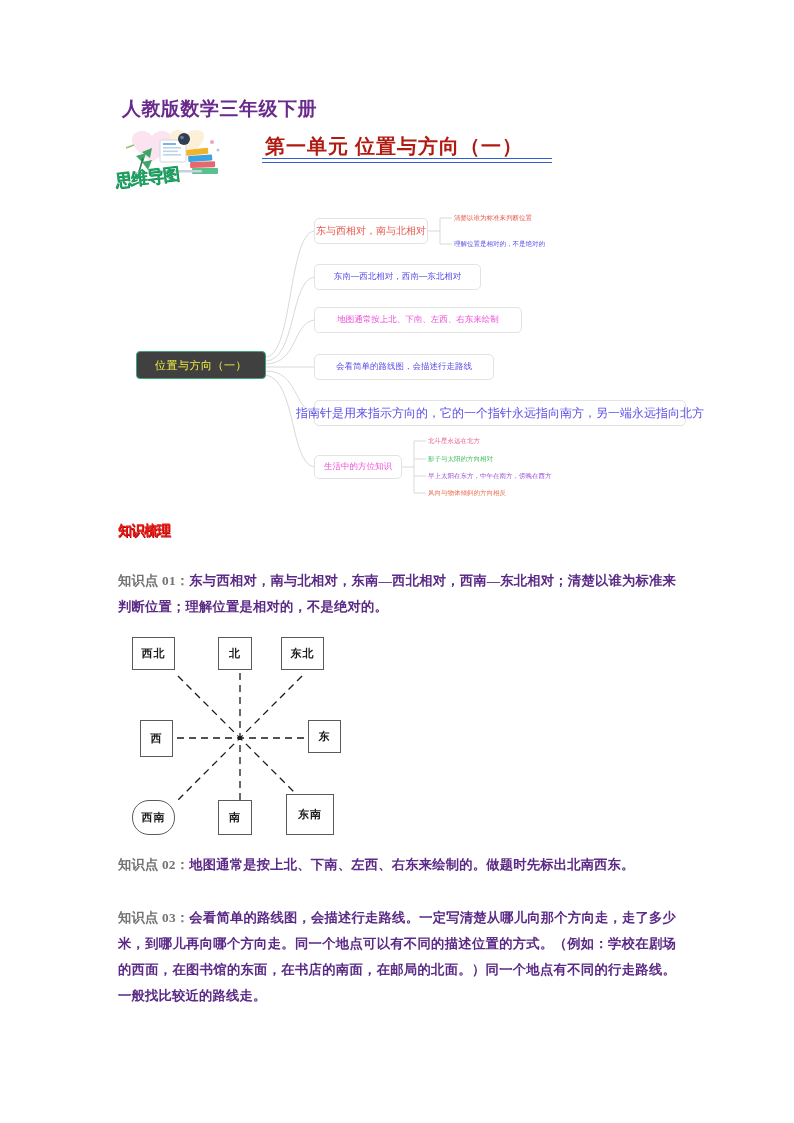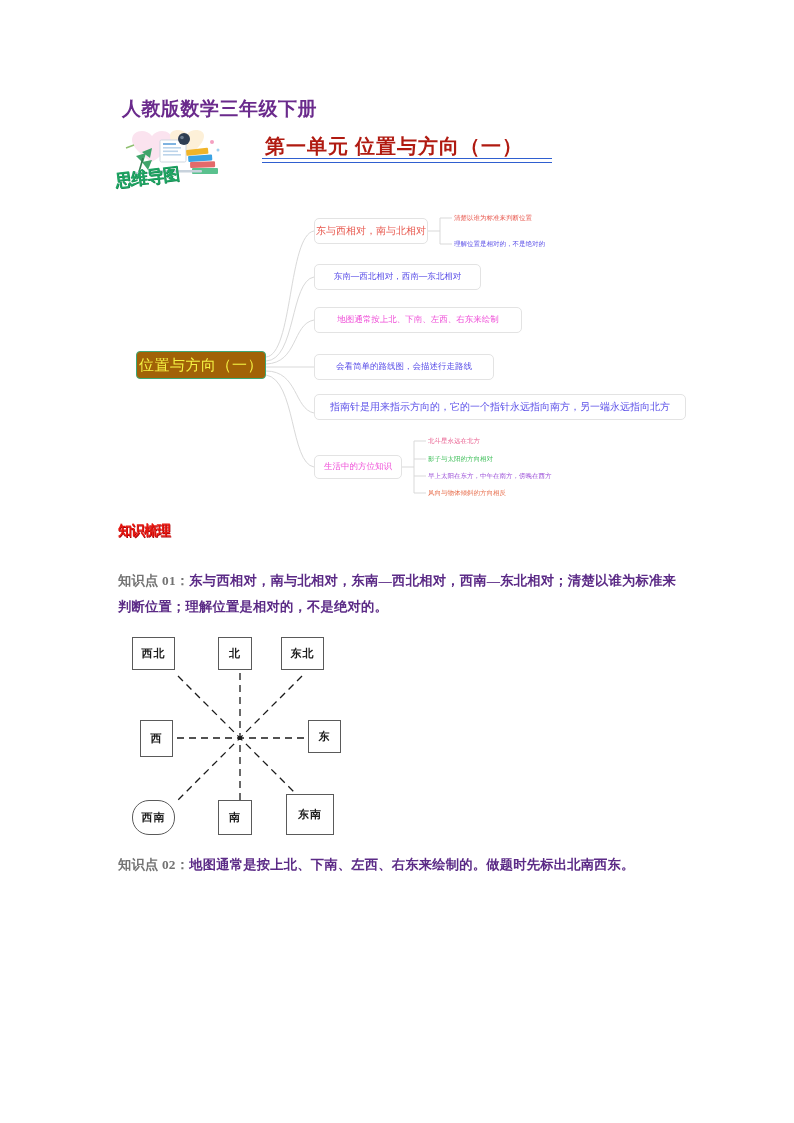--- a/index.html
+++ b/index.html
@@ -93,25 +93,25 @@
     background: #ffffff;
     box-sizing: border-box;
     display: flex;
     align-items: center;
     justify-content: center;
     font-family: "Liberation Sans", sans-serif;
     white-space: nowrap;
   }
 
   .node-root {
-    background: #a16207;
+    background: #404040;
     border: 1px solid #3ca877;
     border-radius: 4px;
     color: #f4f142;
-    font-size: 15px;
+    font-size: 11px;
     letter-spacing: 0.5px;
   }
 
   .leaf {
     position: absolute;
     font-family: "Liberation Sans", sans-serif;
     font-size: 6.5px;
     white-space: nowrap;
     line-height: 1;
   }
@@ -252,21 +252,21 @@
     </div>
 
     <div class="node" style="left:196px; top:102px; width:208px; height:26px; font-size:8.5px; color:#ef4fd8;">
       <span>地图通常按上北、下南、左西、右东来绘制</span>
     </div>
 
     <div class="node" style="left:196px; top:149px; width:180px; height:26px; font-size:8.5px; color:#5a4fe8;">
       <span>会看简单的路线图，会描述行走路线</span>
     </div>
 
-    <div class="node" style="left:196px; top:189px; width:372px; height:26px; font-size:10px; color:#5a4fe8;">
+    <div class="node" style="left:196px; top:195px; width:372px; height:26px; font-size:12px; color:#5a4fe8;">
       <span>指南针是用来指示方向的，它的一个指针永远指向南方，另一端永远指向北方</span>
     </div>
 
     <div class="node" style="left:196px; top:250px; width:88px; height:24px; font-size:8.5px; color:#ef4fd8;">
       <span>生活中的方位知识</span>
     </div>
     <div class="leaf" style="left:310px; top:233px; color:#e85a8c;">北斗星永远在北方</div>
     <div class="leaf" style="left:310px; top:251px; color:#3fbf5a;">影子与太阳的方向相对</div>
     <div class="leaf" style="left:310px; top:268px; color:#9b4fd8;">早上太阳在东方，中午在南方，傍晚在西方</div>
     <div class="leaf" style="left:310px; top:285px; color:#e8704f;">风向与物体倾斜的方向相反</div>
@@ -314,14 +314,17 @@
     </div>
     <div class="cbox" style="left:164px; top:166px; width:48px; height:41px;">
       <span>东南</span>
     </div>
   </div>
 
   <div class="para" style="top:852px;">
     <span class="kp-label">知识点 02：</span><span>地图通常是按上北、下南、左西、右东来绘制的。做题时先标出北南西东。</span>
   </div>
 
+  <div class="para" style="top:905px;">
+    <span class="kp-label">知识点 03：</span><span>会看简单的路线图，会描述行走路线。一定写清楚从哪儿向那个方向走，走了多少米，到哪儿再向哪个方向走。同一个地点可以有不同的描述位置的方式。（例如：学校在剧场的西面，在图书馆的东面，在书店的南面，在邮局的北面。）同一个地点有不同的行走路线。一般找比较近的路线走。</span>
+  </div>
 
 </div>
 
 </body></html>

